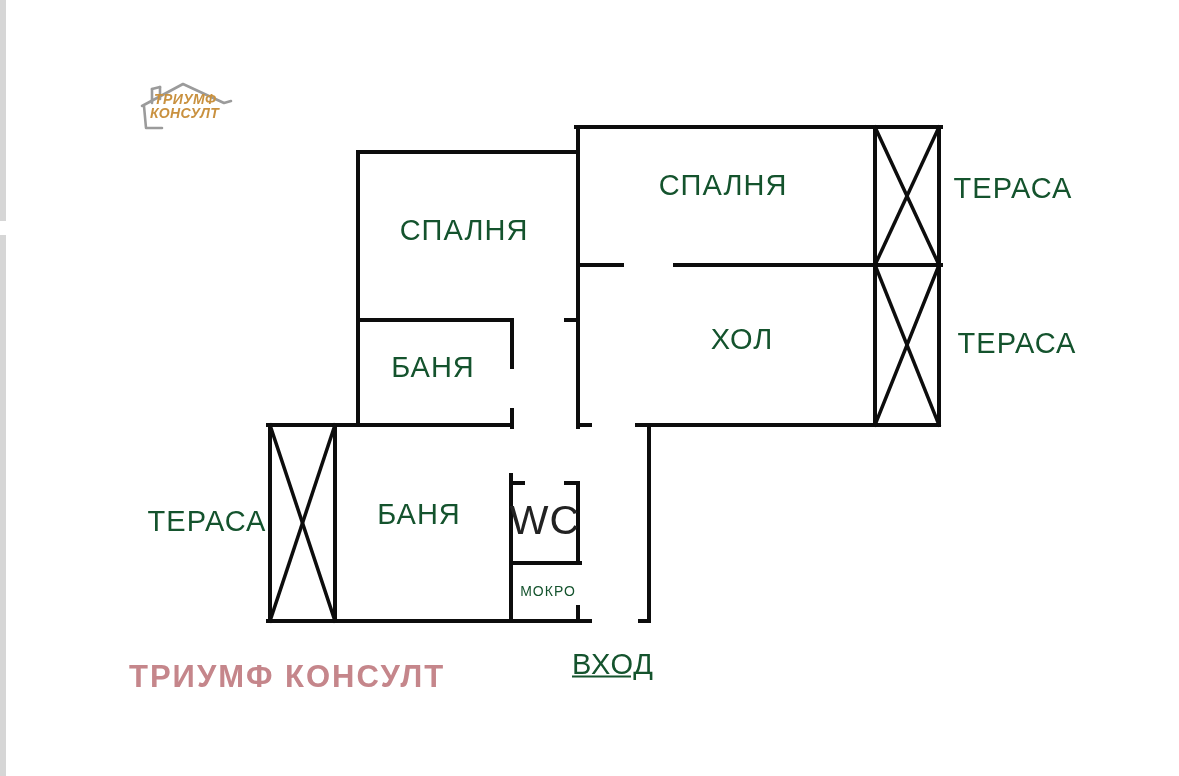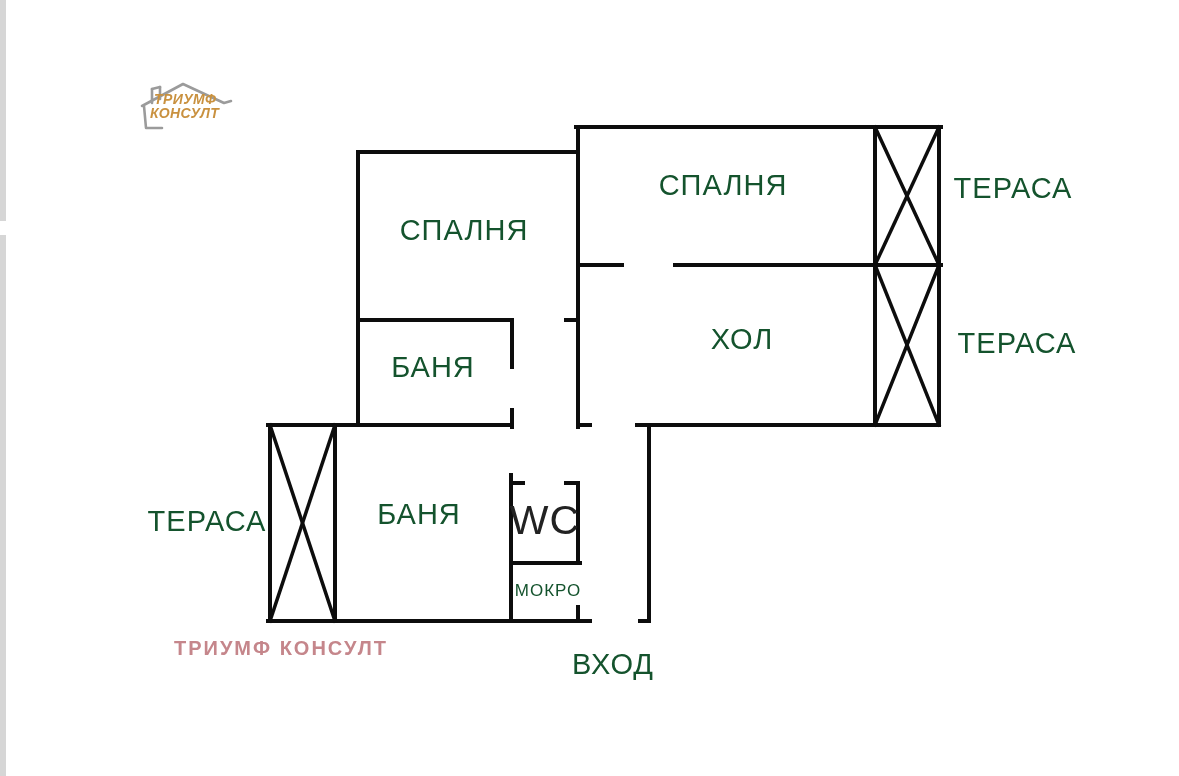--- a/index.html
+++ b/index.html
@@ -19,27 +19,26 @@
   }
   svg.plan{position:absolute;left:0;top:0;}
   .room-label{
     position:absolute;
     transform:translate(-50%,-50%);
     font-size:29px;
     color:#14532d;
     letter-spacing:1px;
     white-space:nowrap;
   }
-  .room-label.small{font-size:17px;letter-spacing:1px;}
+  .room-label.small{font-size:14px;letter-spacing:1px;}
   .room-label.wc{font-size:41px;font-weight:400;letter-spacing:1px;color:#222;}
   #watermark{
-    position:absolute;left:129px;top:637px;
-    font-size:20px;font-weight:bold;letter-spacing:2px;
+    position:absolute;left:129px;top:659px;
+    font-size:31px;font-weight:bold;letter-spacing:2px;
     white-space:nowrap;
-    margin-left:45px;
   }
   #logo{position:absolute;left:135px;top:78px;width:110px;height:58px;}
   #logo .logo-text{
     position:absolute;
     font-style:italic;font-weight:bold;
     font-size:14px;letter-spacing:0.4px;
     white-space:nowrap;
   }
   #logo-line1{left:19px;top:13px;}
   #logo-line2{left:15px;top:27px;text-align:center;}
@@ -125,17 +124,17 @@
   <div class="room-label" style="left:723px;top:185px;">СПАЛНЯ</div>
   <div class="room-label" style="left:1013px;top:188px;">ТЕРАСА</div>
   <div class="room-label" style="left:464px;top:230px;">СПАЛНЯ</div>
   <div class="room-label" style="left:714px;top:339px;margin-left:28px;">ХОЛ</div>
   <div class="room-label" style="left:1017px;top:343px;">ТЕРАСА</div>
   <div class="room-label" style="left:433px;top:367px;">БАНЯ</div>
   <div class="room-label" style="left:419px;top:514px;">БАНЯ</div>
   <div class="room-label" style="left:207px;top:521px;">ТЕРАСА</div>
   <div class="room-label wc" style="left:545px;top:520px;">WC</div>
   <div class="room-label small" style="left:548px;top:591px;">МОКРО</div>
-  <div class="room-label" style="left:613px;top:664px;">ВХОД</div>
+  <div class="room-label" style="left:613px;top:664px;text-decoration:underline;">ВХОД</div>
 
   <div id="watermark" style="color: rgb(197, 134, 139);">ТРИУМФ КОНСУЛТ</div>
 
 </div>
 
 </body></html>

